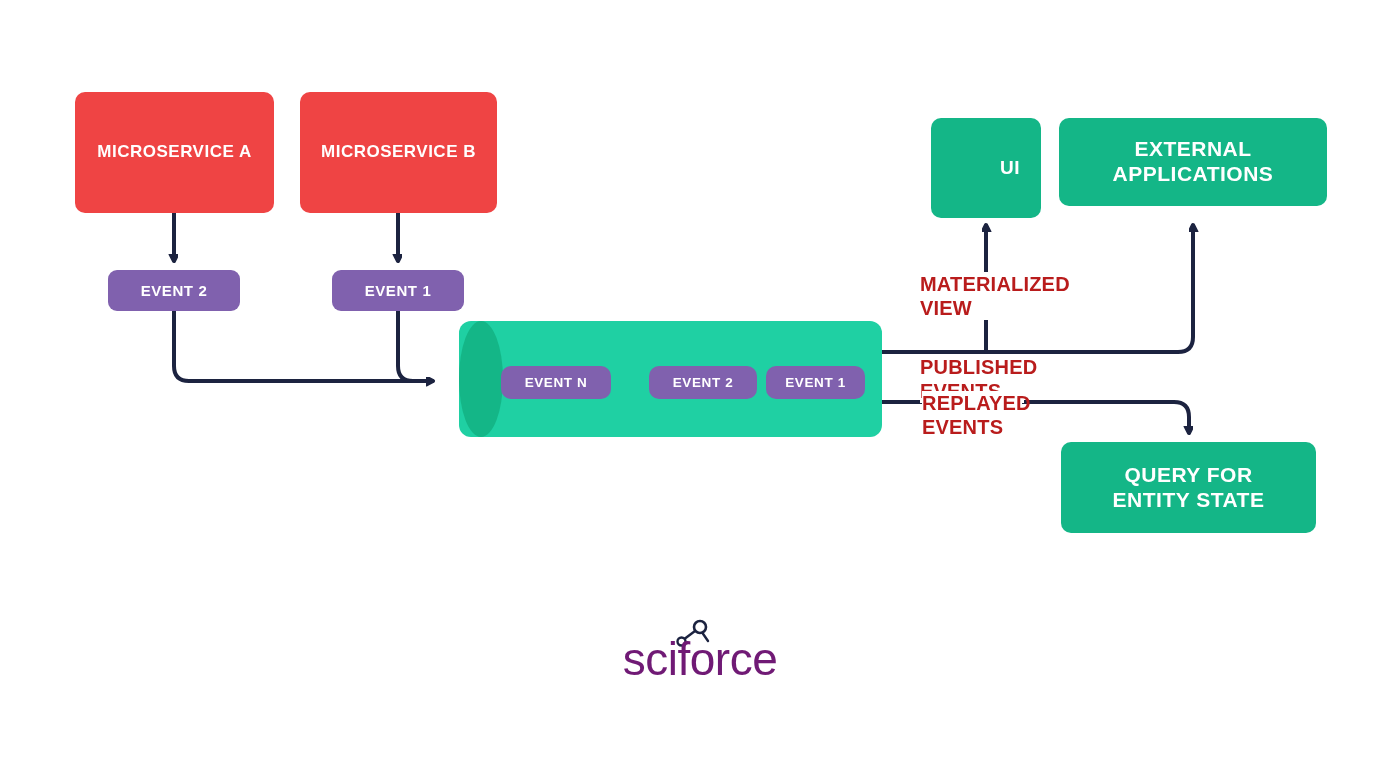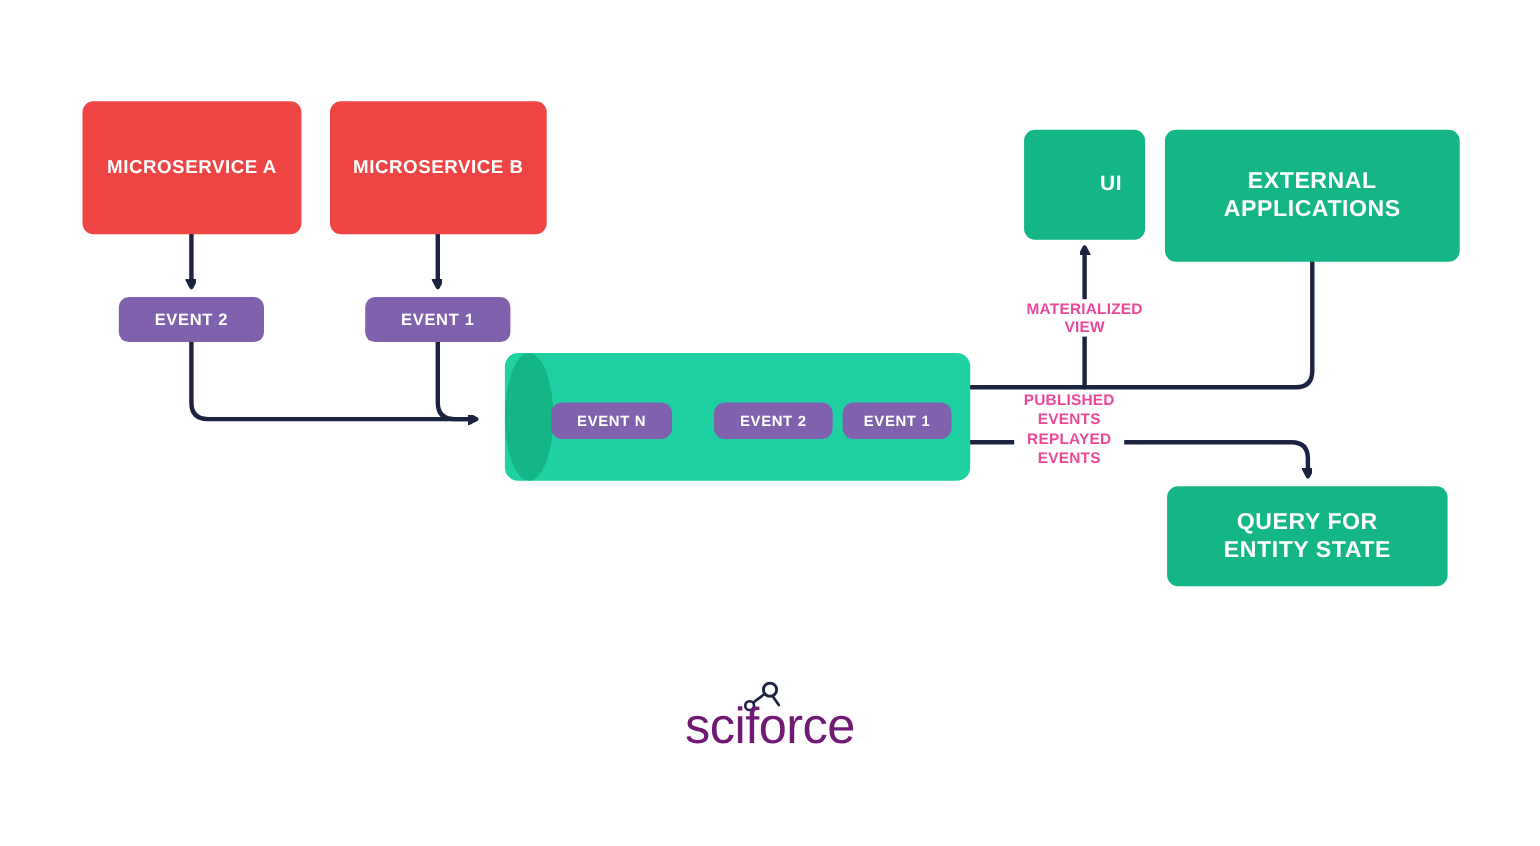--- a/index.html
+++ b/index.html
@@ -68,24 +68,23 @@
   .edge-layer {
     position: absolute;
     left: 0;
     top: 0;
     width: 1400px;
     height: 769px;
     pointer-events: none;
   }
   .edge-label {
     position: absolute;
-    color: #ec4899;
-    font-size: 14px;
+    color: #b91c1c;
+    font-size: 20px;
     font-weight: bold;
-    text-align: center;
     letter-spacing: 0.2px;
     line-height: 1.2;
     background: #ffffff;
     white-space: pre-line;
   }
   .logo {
     position: absolute;
     left: 620px;
     top: 618px;
     width: 160px;
@@ -168,21 +167,21 @@
   <div class="edge-label" style="left:920px; top:355px; width:104px;">PUBLISHED
 EVENTS</div>
 
   <div class="edge-label" style="left:922px; top:391px; width:100px;">REPLAYED
 EVENTS</div>
 
   <div class="node node-green small" style="left:931px; top:118px; width:110px; height:100px;">
     <span>UI</span>
   </div>
 
-  <div class="node node-green" style="left:1059px; top:118px; width:268px; height:120px; white-space:pre-line;">
+  <div class="node node-green" style="left:1059px; top:118px; width:268px; height:88px; white-space:pre-line;">
     <span style="white-space:pre-line;">EXTERNAL
 APPLICATIONS</span>
   </div>
 
   <div class="node node-green" style="left:1061px; top:442px; width:255px; height:91px; white-space:pre-line;">
     <span style="white-space:pre-line;">QUERY FOR
 ENTITY STATE</span>
   </div>
 
   <div class="logo">

